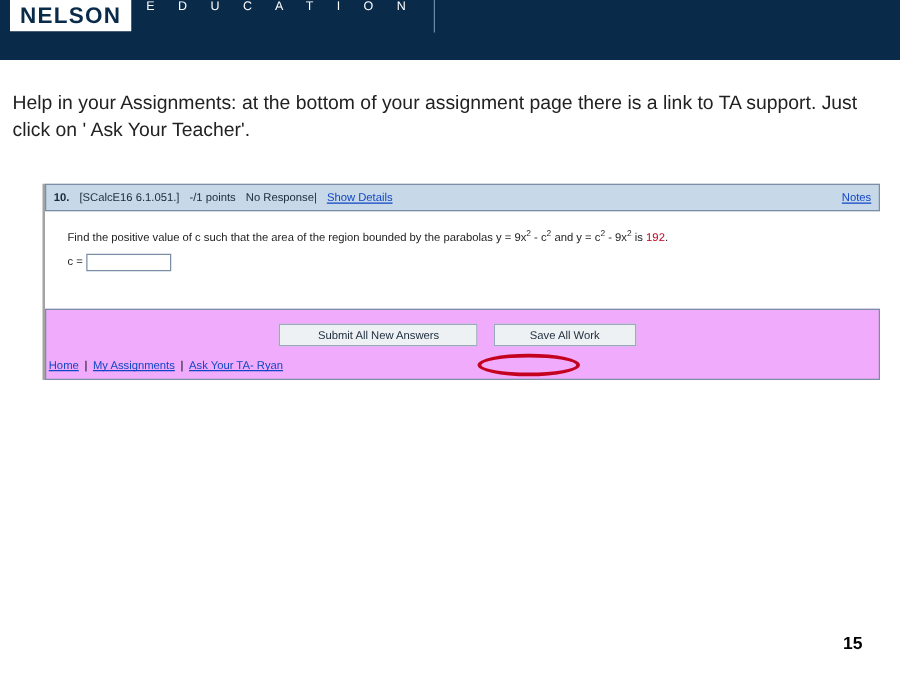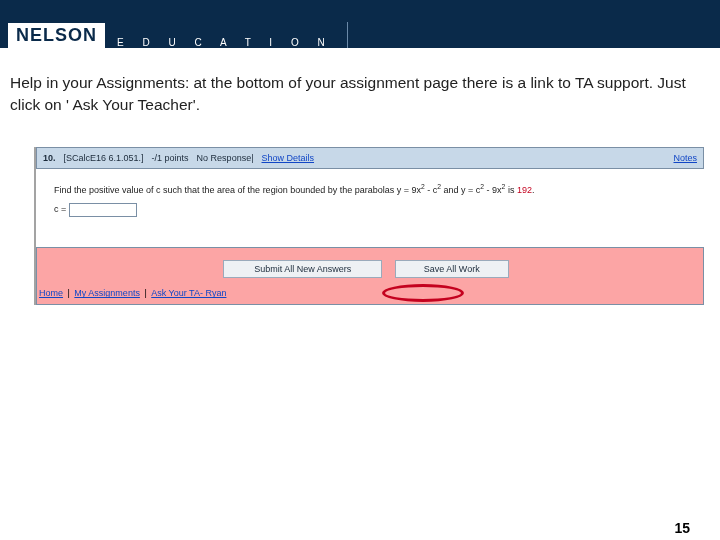--- a/index.html
+++ b/index.html
@@ -1,38 +1,38 @@
 <!DOCTYPE html>
 <html><head>
 <meta charset="utf-8">
 <style>
   * { box-sizing: border-box; margin: 0; padding: 0; }
   html, body { width: 720px; height: 540px; font-family: Arial, Helvetica, sans-serif; background: #fff; }
-  .hdr { width: 720px; height: 48px; background: #0a2a4a; color: #fff; display: flex; align-items: flex-end; font-size: 11px; }
+  .hdr { width: 720px; height: 48px; background: #0a2a4a; color: #fff; display: flex; align-items: flex-start; font-size: 11px; }
   .brand-box { background: #fff; color: #0a2a4a; font-weight: bold; font-size: 18px; padding: 2px 8px; margin: 0 12px 0 8px; letter-spacing: 1px; }
   .edu { letter-spacing: 8px; font-size: 10px; margin-right: 14px; }
   .sep { width: 1px; height: 26px; background: #6a89a8; margin-right: 14px; }
   .tag { font-style: italic; font-size: 12px; }
   .blurb { padding: 24px 10px 0 10px; font-size: 15.5px; line-height: 1.4; color: #222; }
   .shot-wrap { margin: 32px 16px 0 34px; background: #fff; border-left: 2px solid #a3a3a3; }
   .qhdr { background: #c7d8e8; border: 1px solid #7a8fa5; font-size: 9px; padding: 5px 6px; display: flex; align-items: center; color: #1b2a3a; }
   .qhdr .pts { margin-left: 8px; }
   .qhdr .link { color: #1146c6; text-decoration: underline; margin-left: 8px; }
   .qhdr .notes { margin-left: auto; color: #1146c6; text-decoration: underline; }
   .qbody { font-size: 9px; padding: 16px 10px 12px 18px; color: #222; }
   .qbody .row1 { margin-bottom: 8px; }
   .qbody input.ans { width: 68px; height: 14px; border: 1px solid #7a8fa5; vertical-align: middle; }
   .btnrow { margin: 16px 10px 0 18px; }
   .btn { display: inline-block; background: #eef1f4; border: 1px solid #9aaabb; font-size: 9px; color: #1b2a3a; padding: 3px 22px; text-align: center; margin-right: 8px; }
-  .allrow { background: #fca5a5; border: 1px solid #7a8fa5; margin-top: 18px; padding: 10px 0 6px 0; }
+  .allrow { background: #f0abfc; border: 1px solid #7a8fa5; margin-top: 18px; padding: 10px 0 6px 0; }
   .allrow .brow { text-align: center; }
   .allrow .links { text-align: left; font-size: 9px; margin-top: 10px; position: relative; }
   .allrow .links a { color: #1146c6; text-decoration: underline; margin: 0 2px; }
   .circle { position: absolute; width: 82px; height: 18px; border: 3px solid #c4021f; border-radius: 50%; top: -4px; left: 50%; margin-left: 12px; pointer-events: none; }
-  .pgnum { position: absolute; right: 30px; bottom: 4px; font-size: 14px; font-weight: bold; }
+  .pgnum { position: absolute; right: 30px; bottom: 18px; font-size: 14px; font-weight: bold; }
   sup { font-size: 0.75em; line-height: 0; }
 </style>
 </head>
 <body>
 
 <div class="hdr">
   <span class="brand-box">NELSON</span>
   <span class="edu">E D U C A T I O N</span>
   <span class="sep"></span>
 </div>

